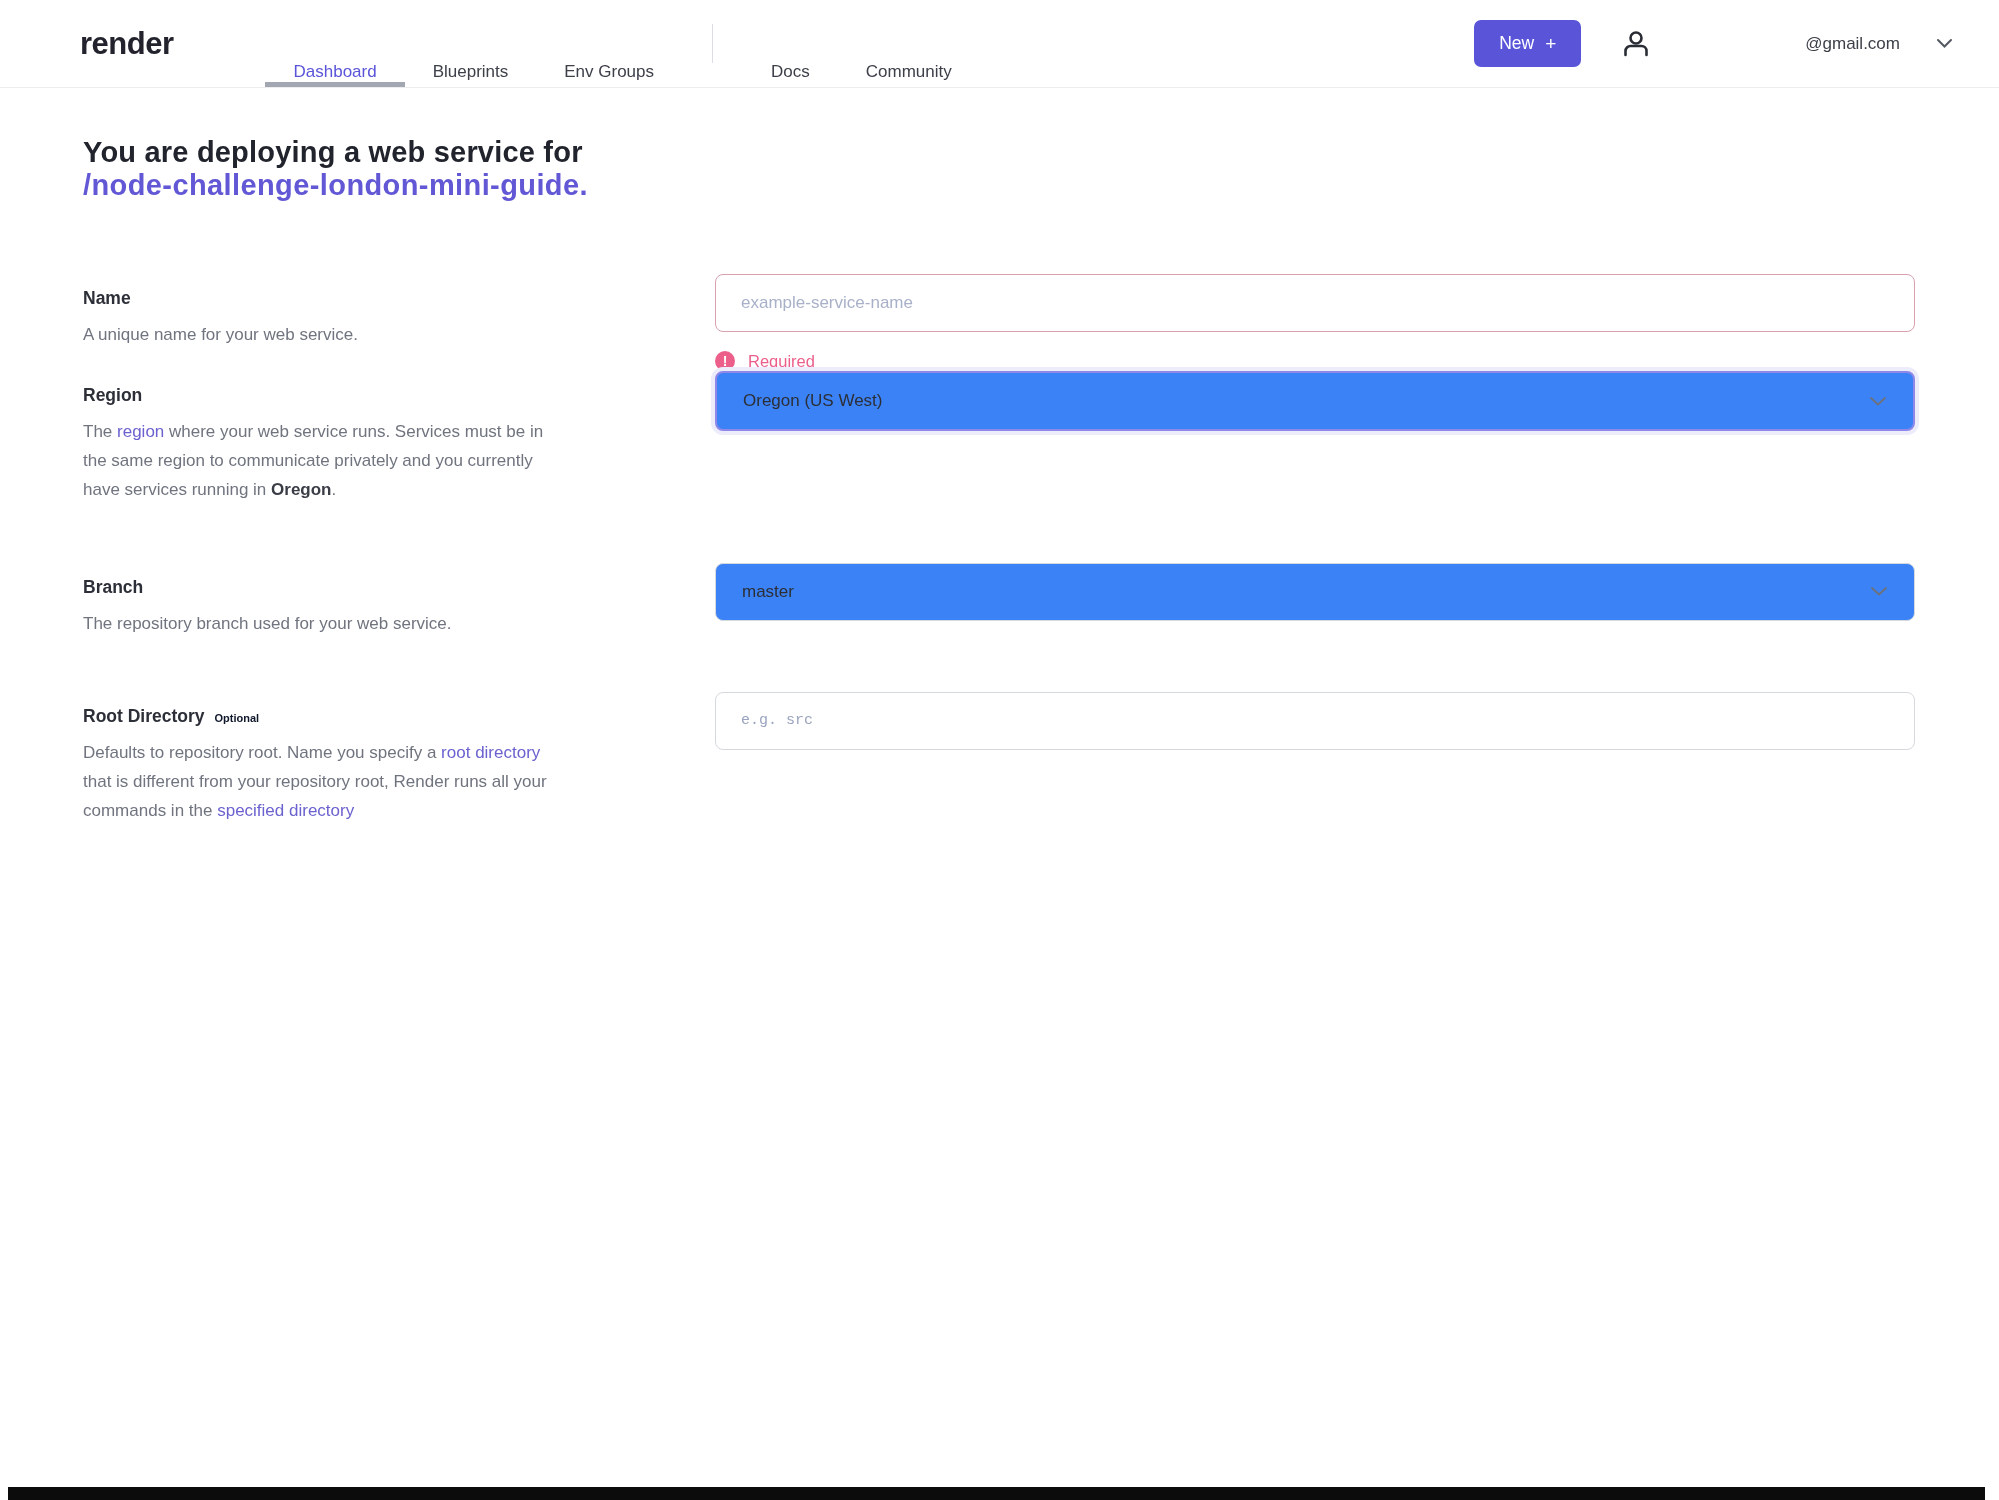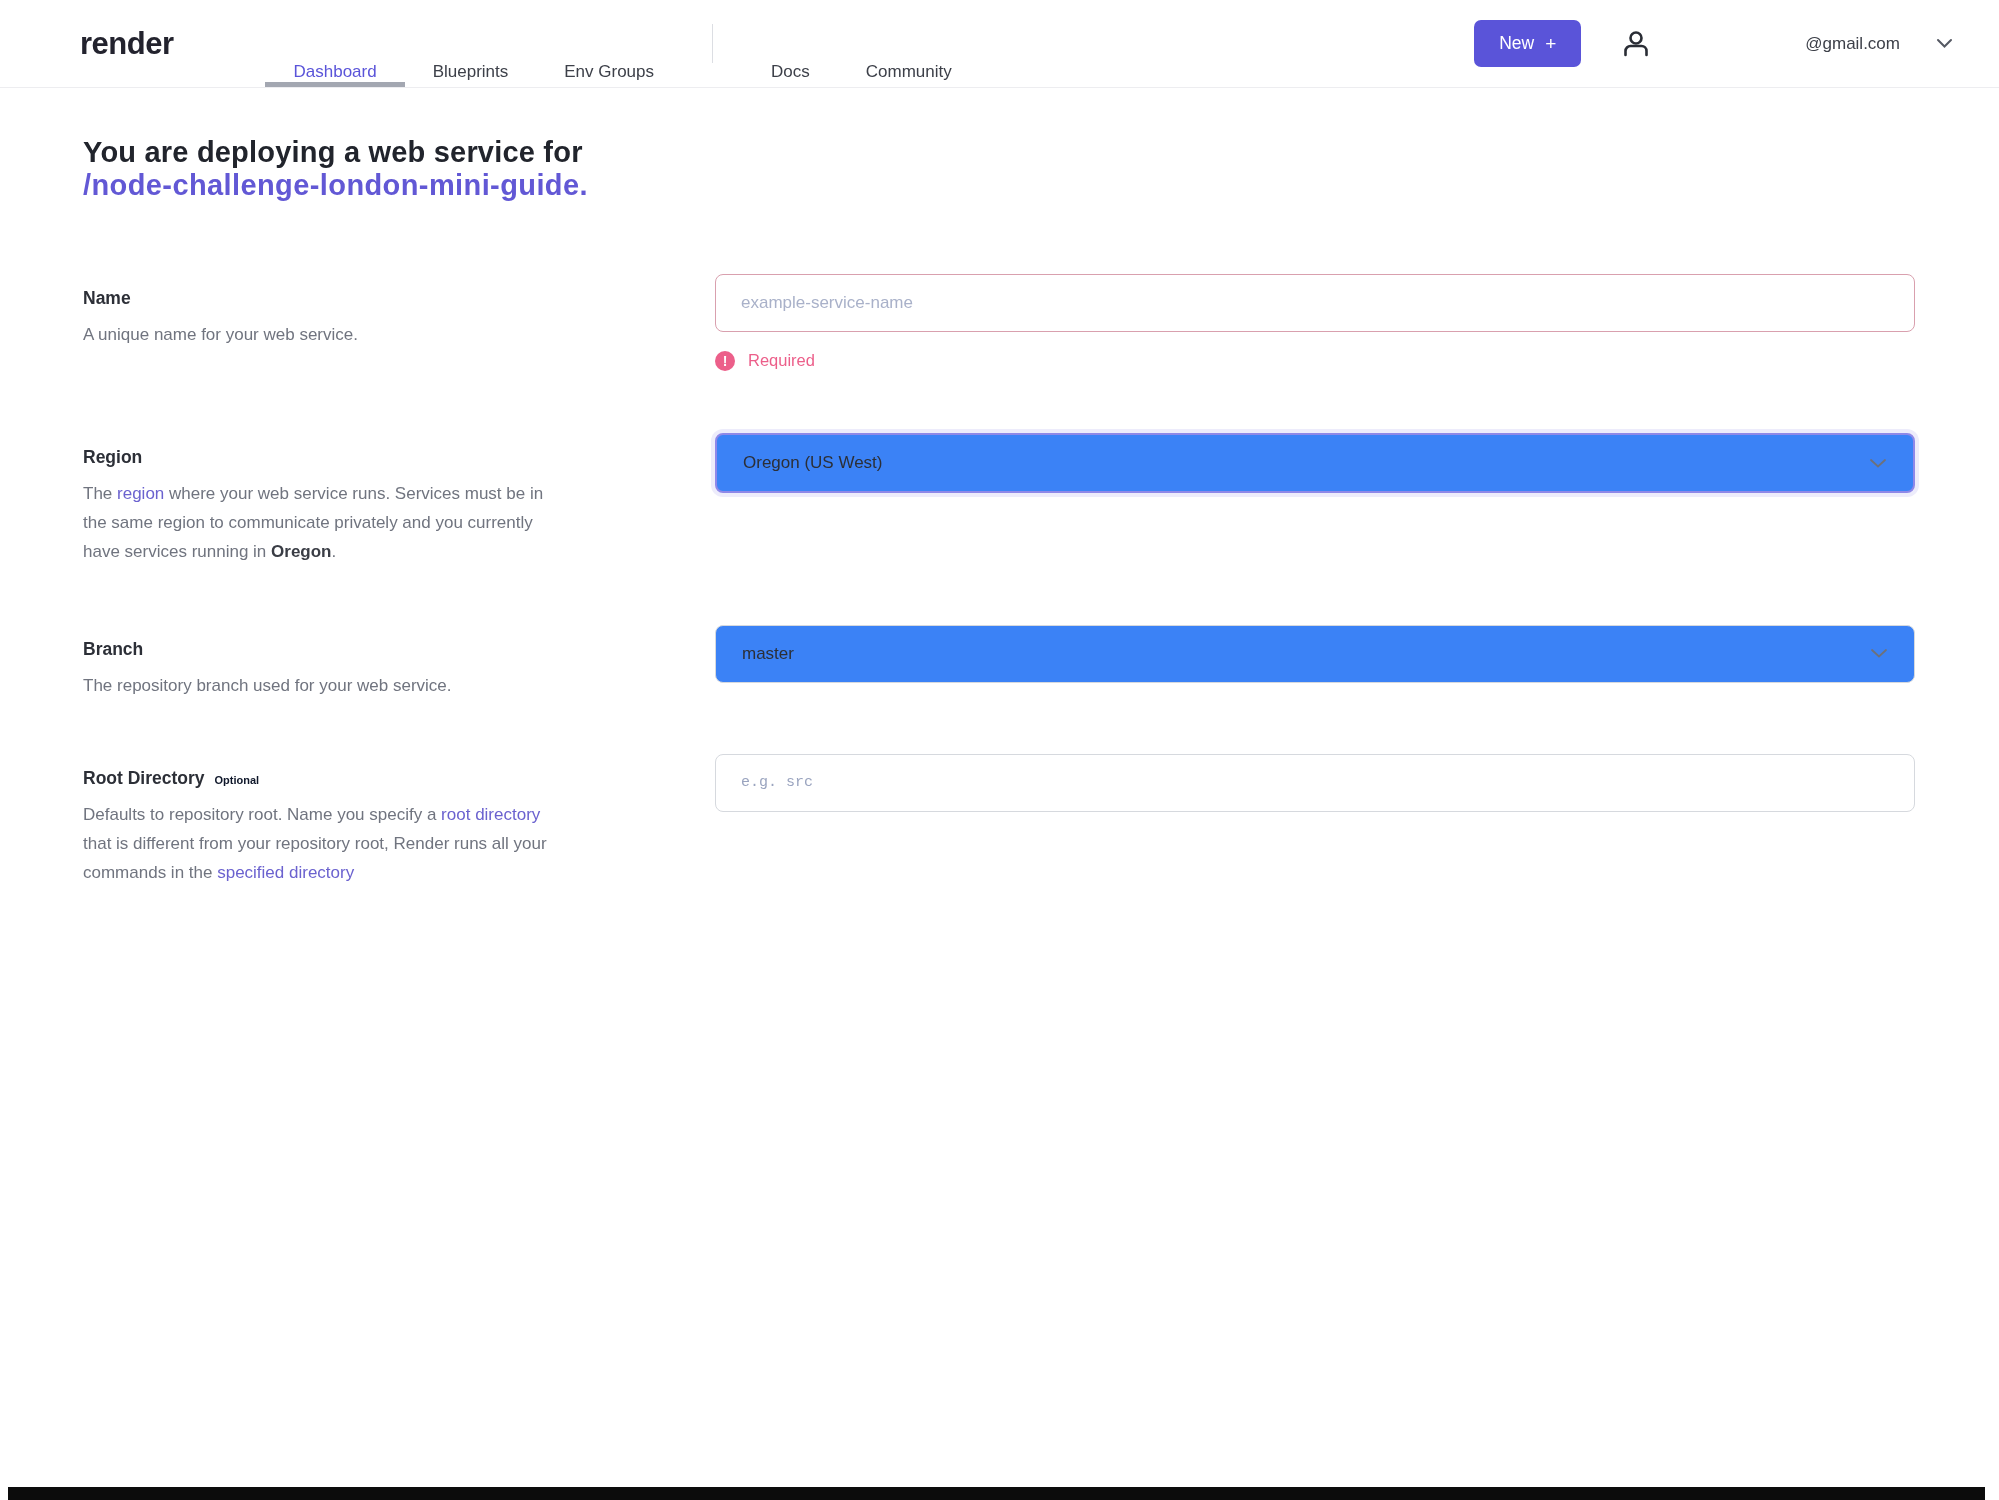--- a/index.html
+++ b/index.html
@@ -73,21 +73,21 @@
   .repo-link { color:#6258d5; font-weight:700; letter-spacing:0.4px; cursor:pointer; text-decoration:none; }
 
   .form { margin-top:72px; }
   .form-row {
     display:grid;
     grid-template-columns:577px 1fr;
     column-gap:55px;
     align-items:start;
   }
   .row-name   { margin-top:0; }
-  .row-region { margin-top:62px; }
+  .row-region { }
   .row-branch { margin-top:58px; }
   .row-root   { margin-top:54px; }
 
   .field-label {
     font-size:17.5px; font-weight:700; color:#2c2f37;
     padding-top:14px;
   }
   .optional-tag { font-weight:700; color:#0f172a; font-size:11px; margin-left:10px; }
   .field-desc {
     margin-top:11px;
@@ -112,21 +112,21 @@
   .input-error { border-color:#d9a0ae; }
 
   .mono-input {
     font-family:"Liberation Mono", monospace;
     font-size:15px;
   }
   .mono-input::placeholder { color:#9aa4bf; }
 
   .error-row {
     margin-top:19px;
-    display:flex; align-items:flex-start; gap:13px;
+    display:flex; align-items:center; gap:13px;
     color:#ec5f8a; font-size:16.5px;
   }
   .err-icon {
     width:20px; height:20px; border-radius:50%;
     background:#ec5f8a; color:#fff;
     display:flex; align-items:center; justify-content:center;
     font-size:14px; font-weight:700;
   }
   .err-icon::before { content:"!"; }
 

